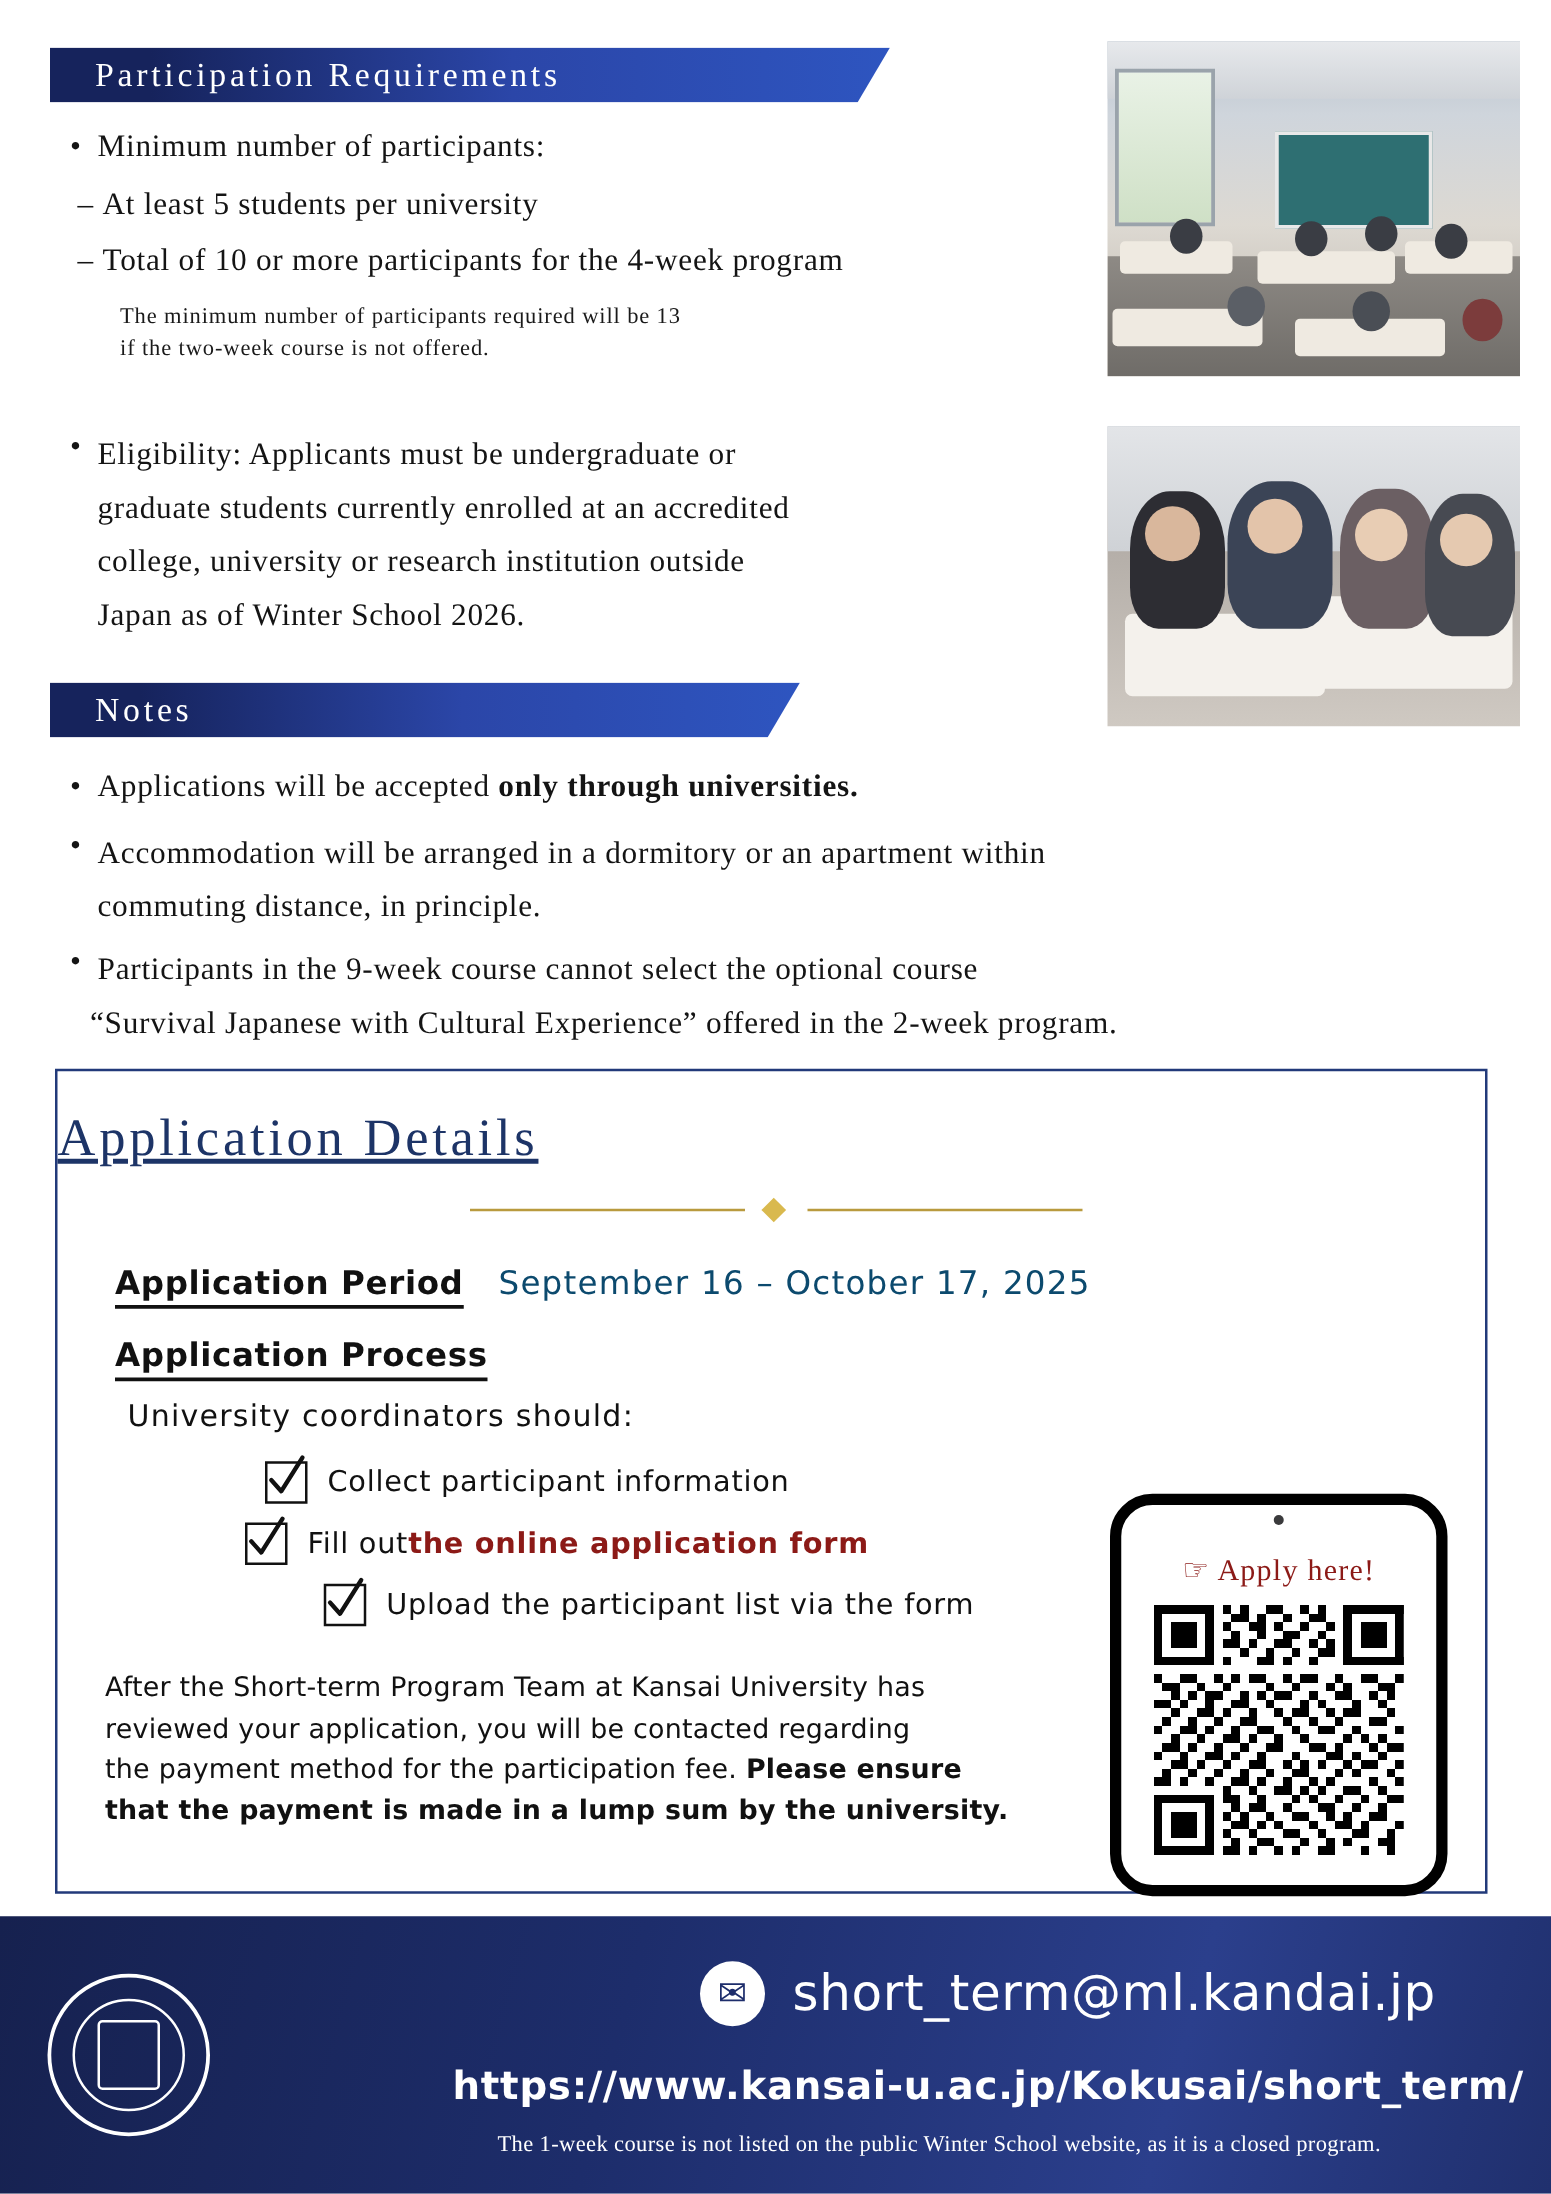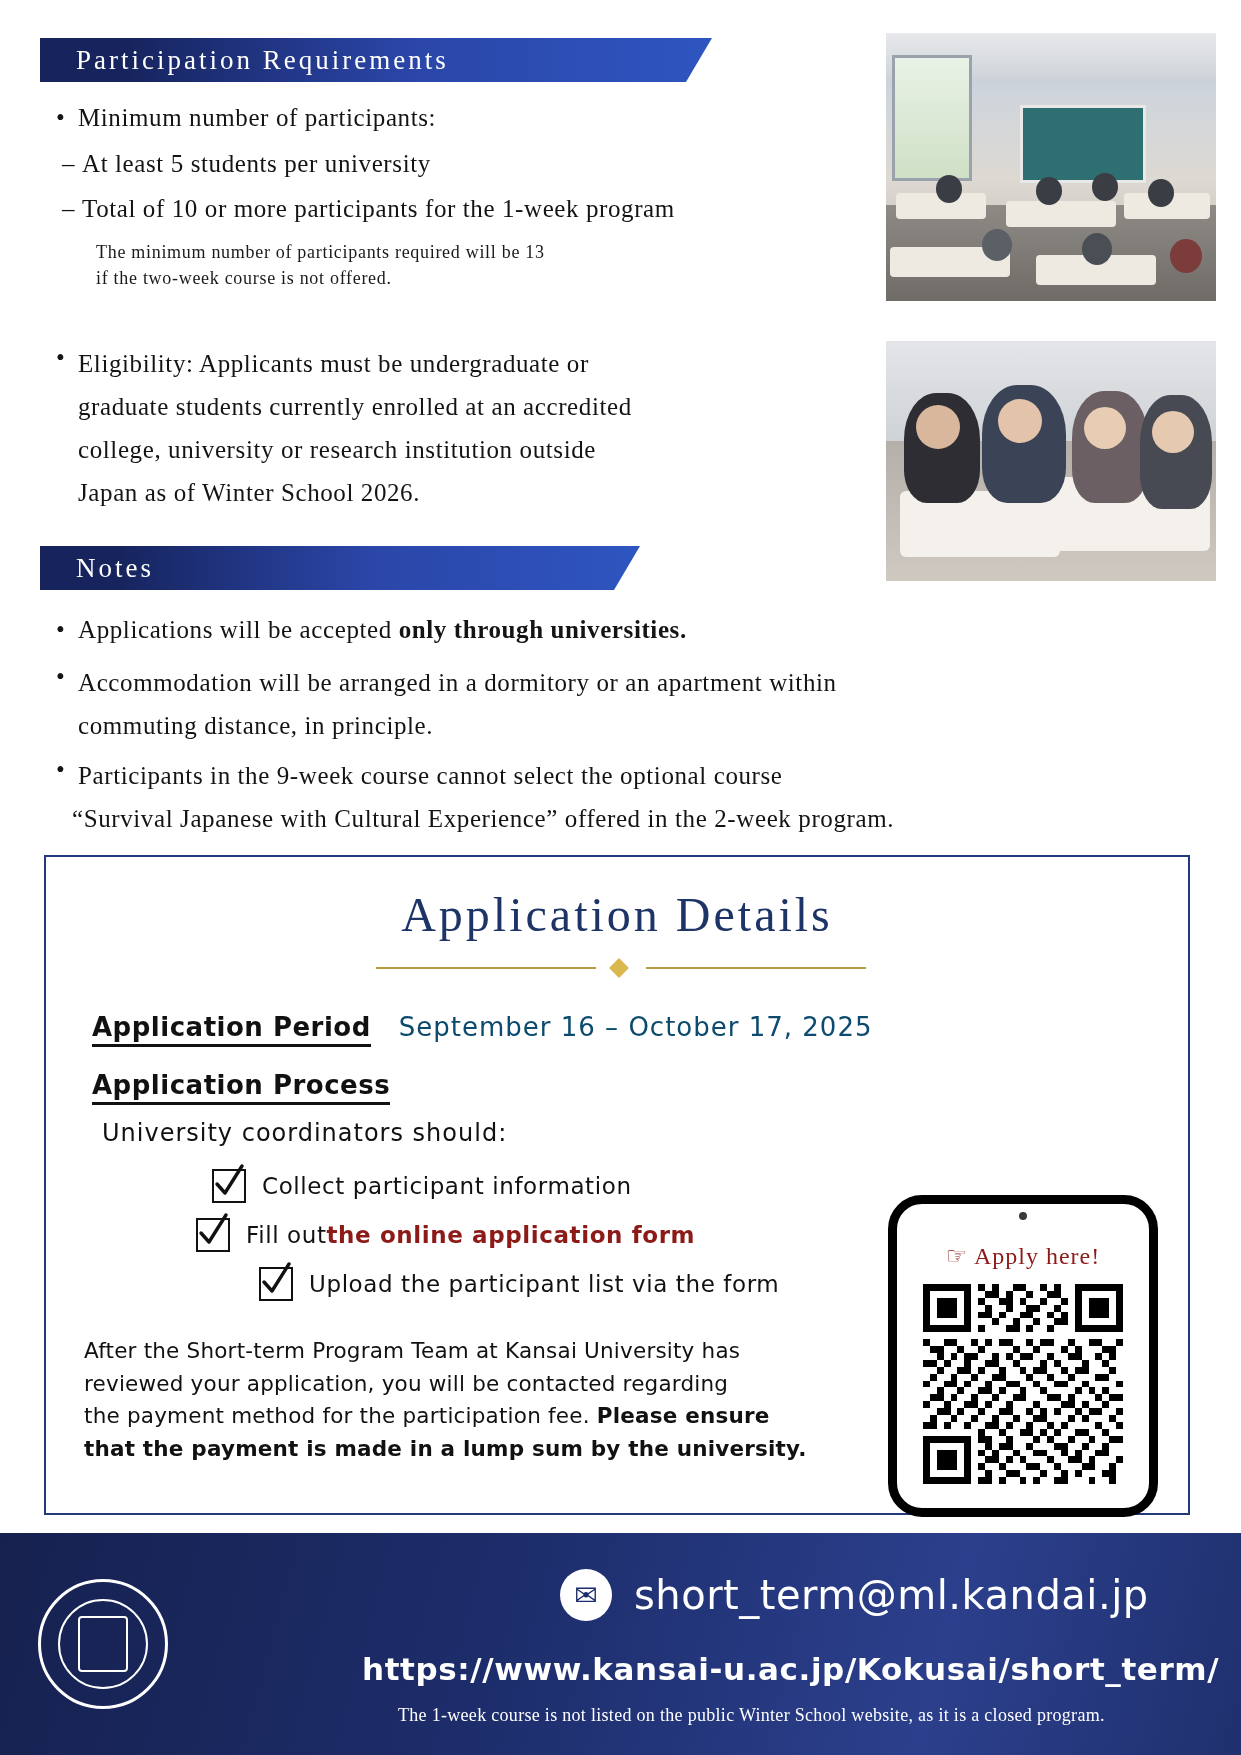--- a/index.html
+++ b/index.html
@@ -125,25 +125,26 @@
     position: absolute;
     left: 44px; top: 855px;
     width: 1146px; height: 660px;
     border: 2px solid #223a7a;
     background: #ffffff;
     box-sizing: border-box;
   }
   .app-title {
     position: absolute;
     left: 0; right: 0; top: 30px;
-    text-align: center;
-    font-size: 48px;
+    text-align: left;
+    font-size: 42px;
     letter-spacing: 3px;
     color: #1d3467;
     font-family: "Liberation Serif", serif;
+    text-decoration: underline;
   }
   .divider {
     position: absolute;
     top: 104px; left: 330px; width: 490px; height: 14px;
   }
   .divider .ln {
     position: absolute; top: 6px; height: 2px; background: #b99a3e;
   }
   .divider .ln.left { left: 0; width: 220px; }
   .divider .ln.right { right: 0; width: 220px; }
@@ -301,21 +302,21 @@
   <div class="bullet-row" style="left:56px; top:102px; width:800px;">
     <div class="bullet-dot">•</div>
     <div>Minimum number of participants:</div>
   </div>
   <div class="bullet-row" style="left:62px; top:148px; width:800px;">
     <div class="dash">–</div>
     <div>At least 5 students per university</div>
   </div>
   <div class="bullet-row" style="left:62px; top:193px; width:840px;">
     <div class="dash">–</div>
-    <div>Total of 10 or more participants for the 1-week program</div>
+    <div>Total of 10 or more participants for the 4-week program</div>
   </div>
 
   <div class="small-note" style="left:96px; top:240px; width:720px;">
     <div>The minimum number of participants required will be 13</div>
     <div>if the two-week course is not offered.</div>
   </div>
 
   <div class="bullet-row" style="left:56px; top:342px; width:790px;">
     <div class="bullet-dot">•</div>
     <div style="line-height:1.72;">

